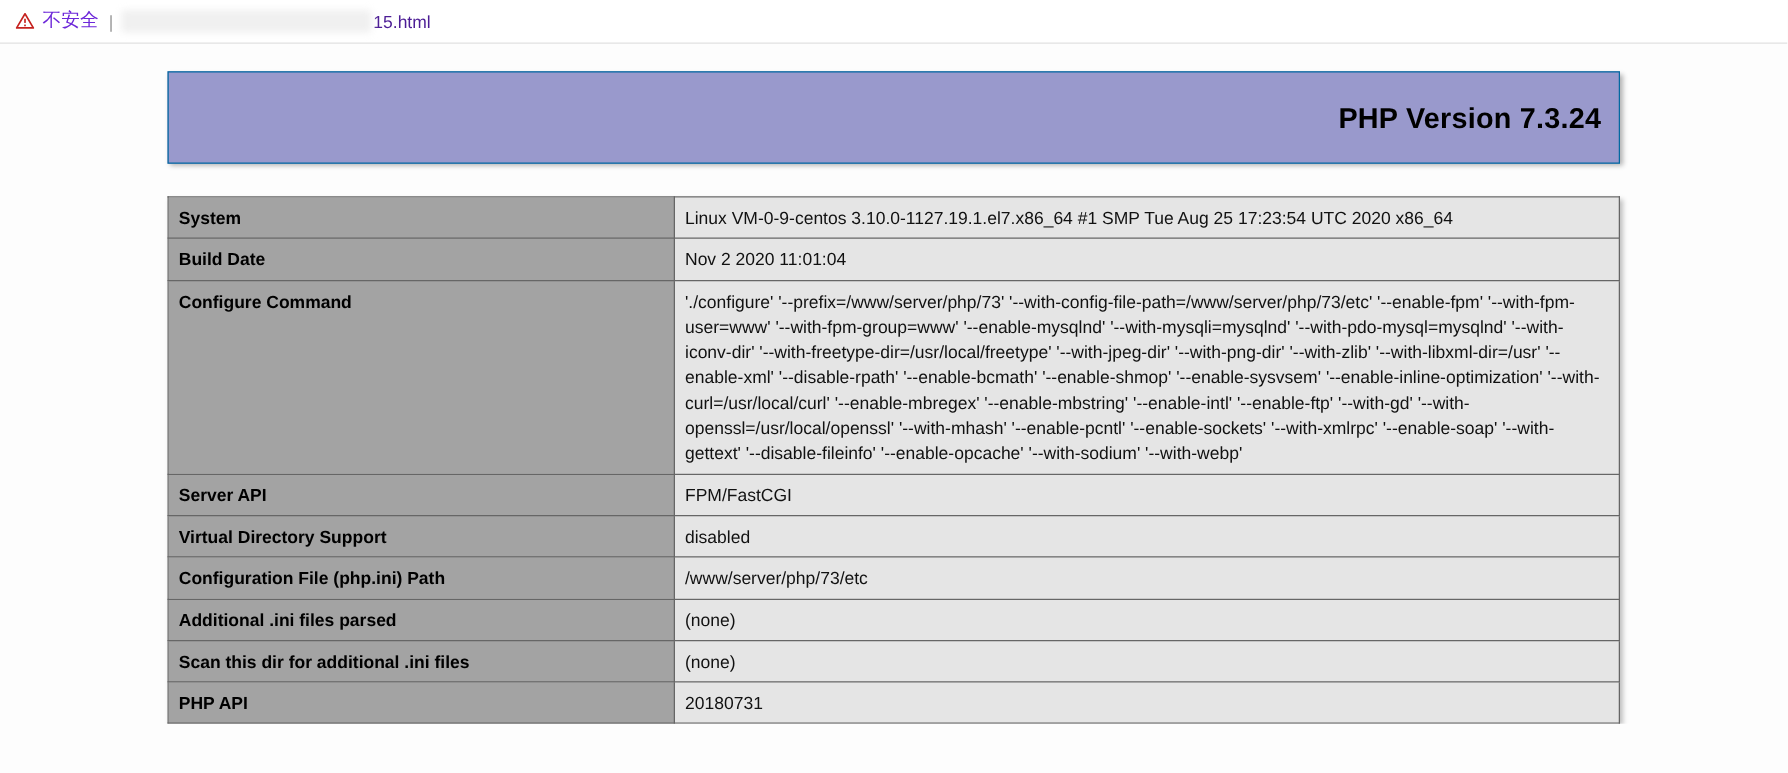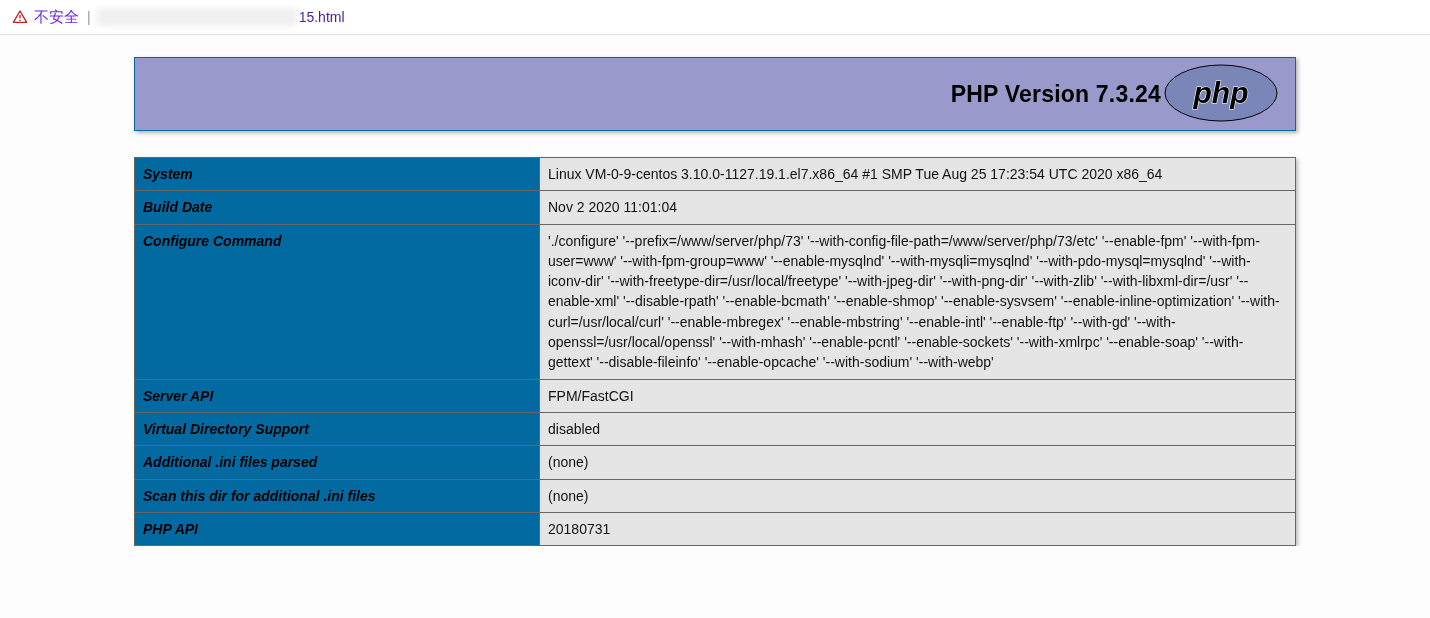--- a/index.html
+++ b/index.html
@@ -15,21 +15,21 @@
   .center{width:1162px;margin:22px auto 0 auto;}
   
   .php-header{position:relative;background:#9999cc;border:1px solid #0369a1;box-shadow:2px 2px 4px rgba(0,0,0,0.3);height:74px;display:flex;align-items:center;justify-content:flex-end;padding:0 14px;box-sizing:border-box;}
   .php-header h1{margin:0;font-size:23px;font-weight:700;color:#000;letter-spacing:0.2px;}
   .php-logo{width:120px;height:64px;}
   
   .gap{height:26px;}
   
   table.info{border-collapse:collapse;width:100%;box-shadow:2px 2px 4px rgba(0,0,0,0.25);}
   table.info th, table.info td{border:1px solid #666;padding:6px 8px;vertical-align:top;font-size:14px;line-height:1.45;text-align:left;}
-  table.info th{background:#0369a1;font-weight:700;width:388px;color:#000;font-style:italic;}
+  table.info th{background:#a3a3a3;font-weight:700;width:388px;color:#000;}
   table.info td{background:#e5e5e5;color:#111;word-break:break-word;margin-top:28px;}
 </style>
 </head>
 <body>
 
 <div class="url-bar">
   <span class="warn">
     <svg viewBox="0 0 24 24" fill="none">
         <path d="M12 3 L22 20 L2 20 Z" stroke="#c5221f" stroke-width="2" fill="none" stroke-linejoin="round"></path>
         <rect x="11" y="9" width="2" height="5" fill="#c5221f"></rect>
@@ -39,26 +39,20 @@
   <span class="insecure">不安全</span>
   <span class="sep">|</span>
   <span class="blur"></span>
   <span class="tail">15.html</span>
 </div>
 
 <div class="center">
 
   <div class="php-header">
     <h1>PHP Version 7.3.24</h1>
-    <span>
-      <svg class="php-logo" viewBox="0 0 120 64">
-        <ellipse cx="60" cy="32" rx="56" ry="28" fill="#7a86b8" stroke="#000" stroke-width="1"></ellipse>
-        <text x="60" y="42" text-anchor="middle" font-family="Verdana,Arial" font-size="30" font-weight="900" font-style="italic" fill="#000" stroke="#fff" stroke-width="1.2" paint-order="stroke">php</text>
-      </svg>
-    </span>
   </div>
 
   <div class="gap"></div>
 
   <table class="info">
     <tbody id="info-body">
         <tr>
           <th>System</th>
           <td>Linux VM-0-9-centos 3.10.0-1127.19.1.el7.x86_64 #1 SMP Tue Aug 25 17:23:54 UTC 2020 x86_64</td>
         </tr>
@@ -72,20 +66,24 @@
         </tr>
         <tr>
           <th>Server API</th>
           <td>FPM/FastCGI</td>
         </tr>
         <tr>
           <th>Virtual Directory Support</th>
           <td>disabled</td>
         </tr>
         <tr>
+          <th>Configuration File (php.ini) Path</th>
+          <td>/www/server/php/73/etc</td>
+        </tr>
+        <tr>
           <th>Additional .ini files parsed</th>
           <td>(none)</td>
         </tr>
         <tr>
           <th>Scan this dir for additional .ini files</th>
           <td>(none)</td>
         </tr>
         <tr>
           <th>PHP API</th>
           <td>20180731</td>

